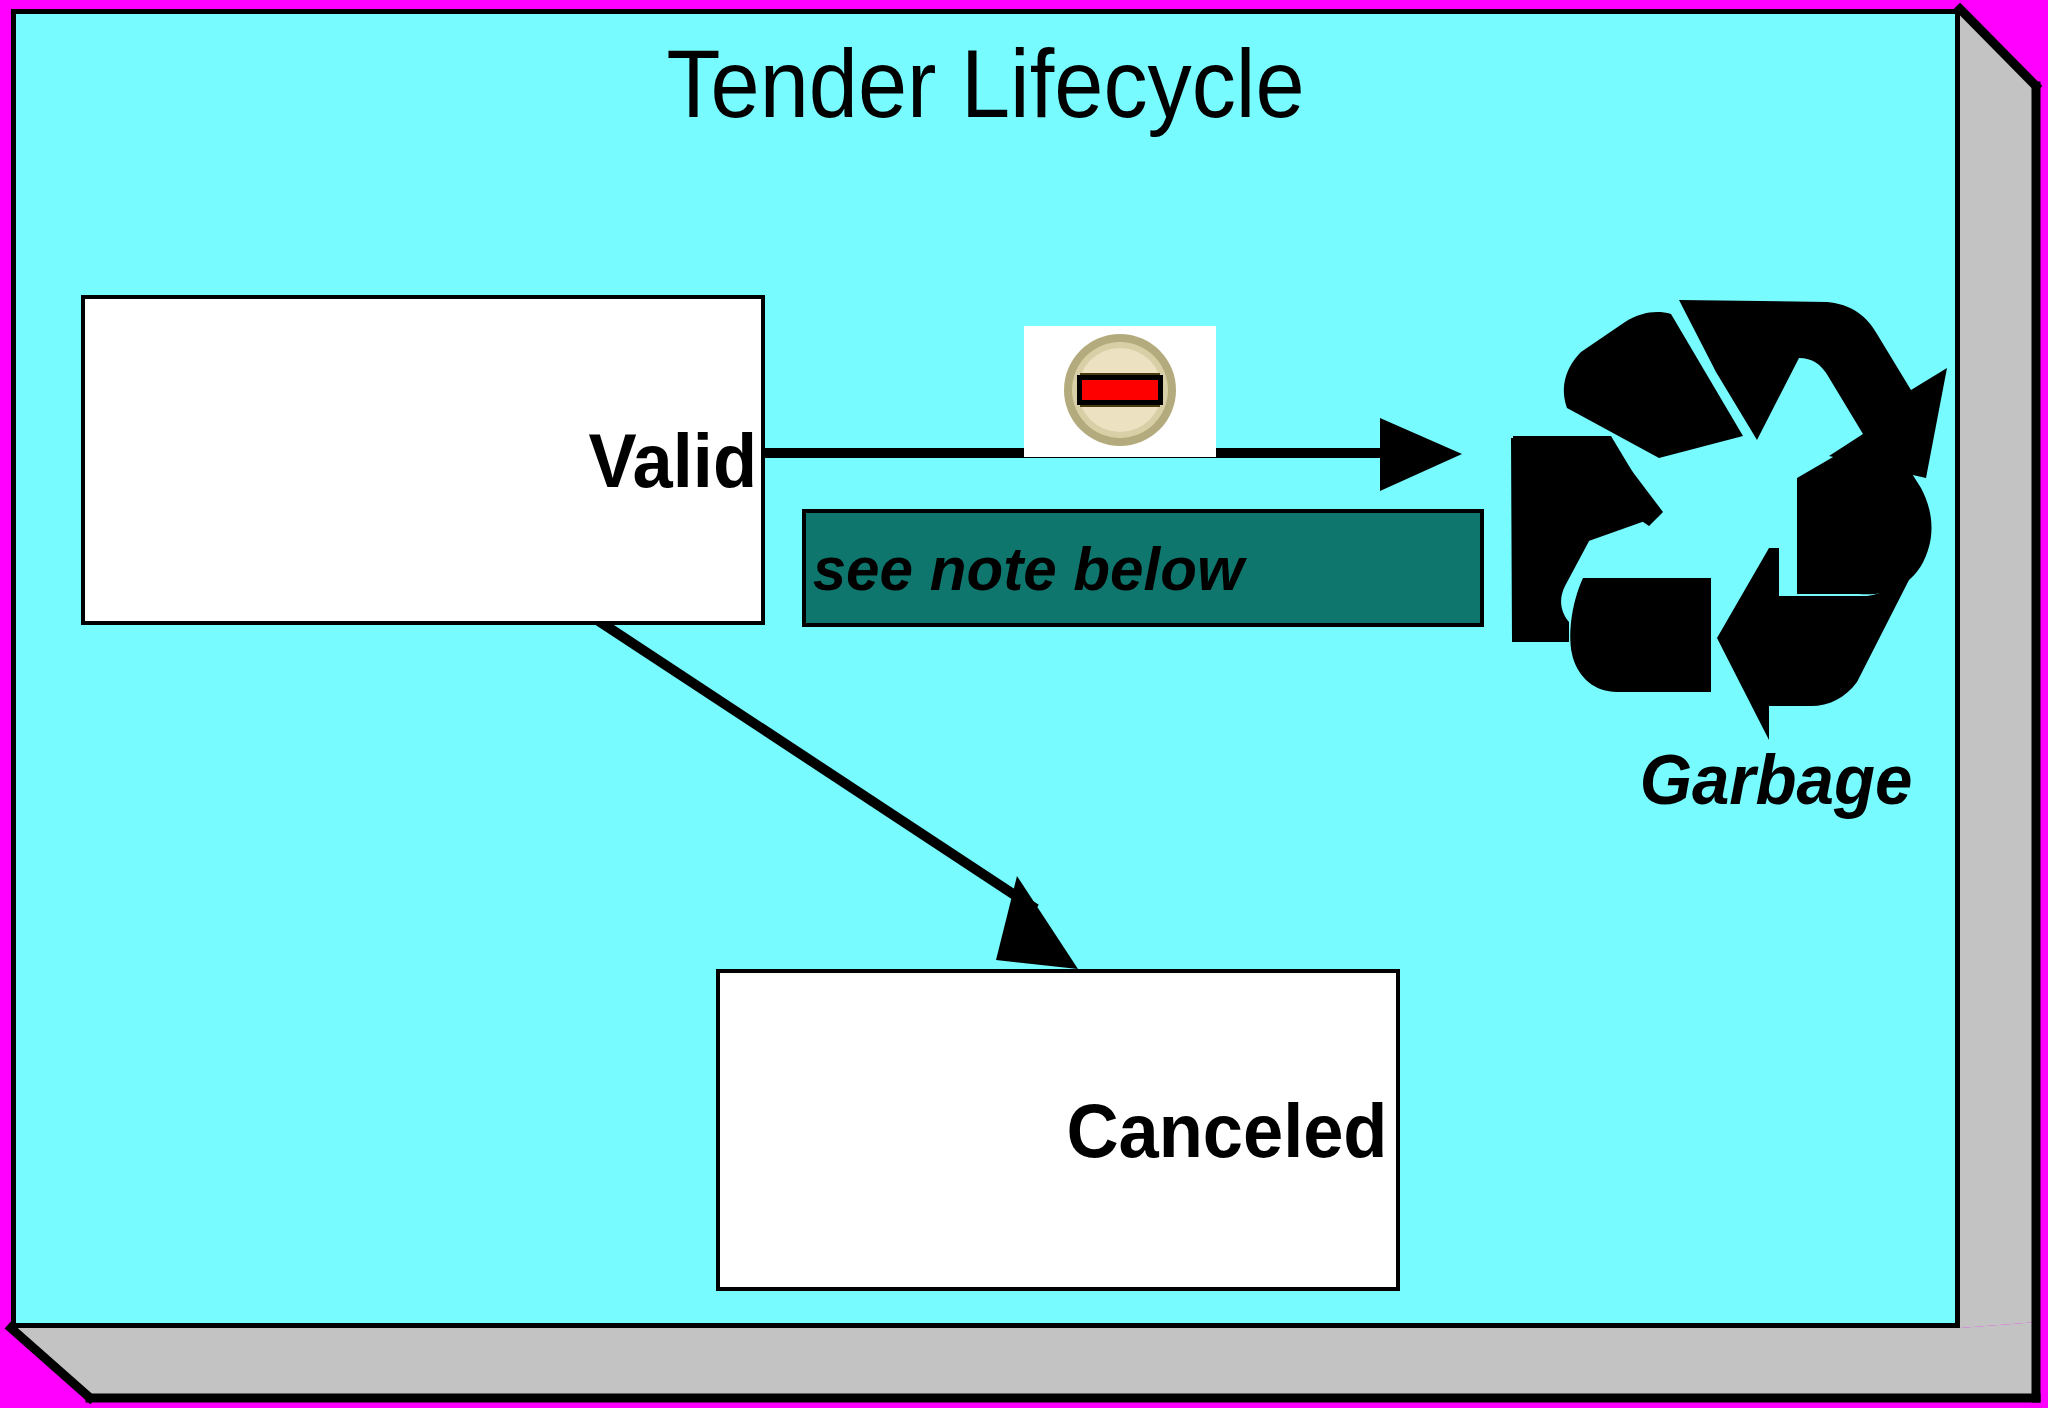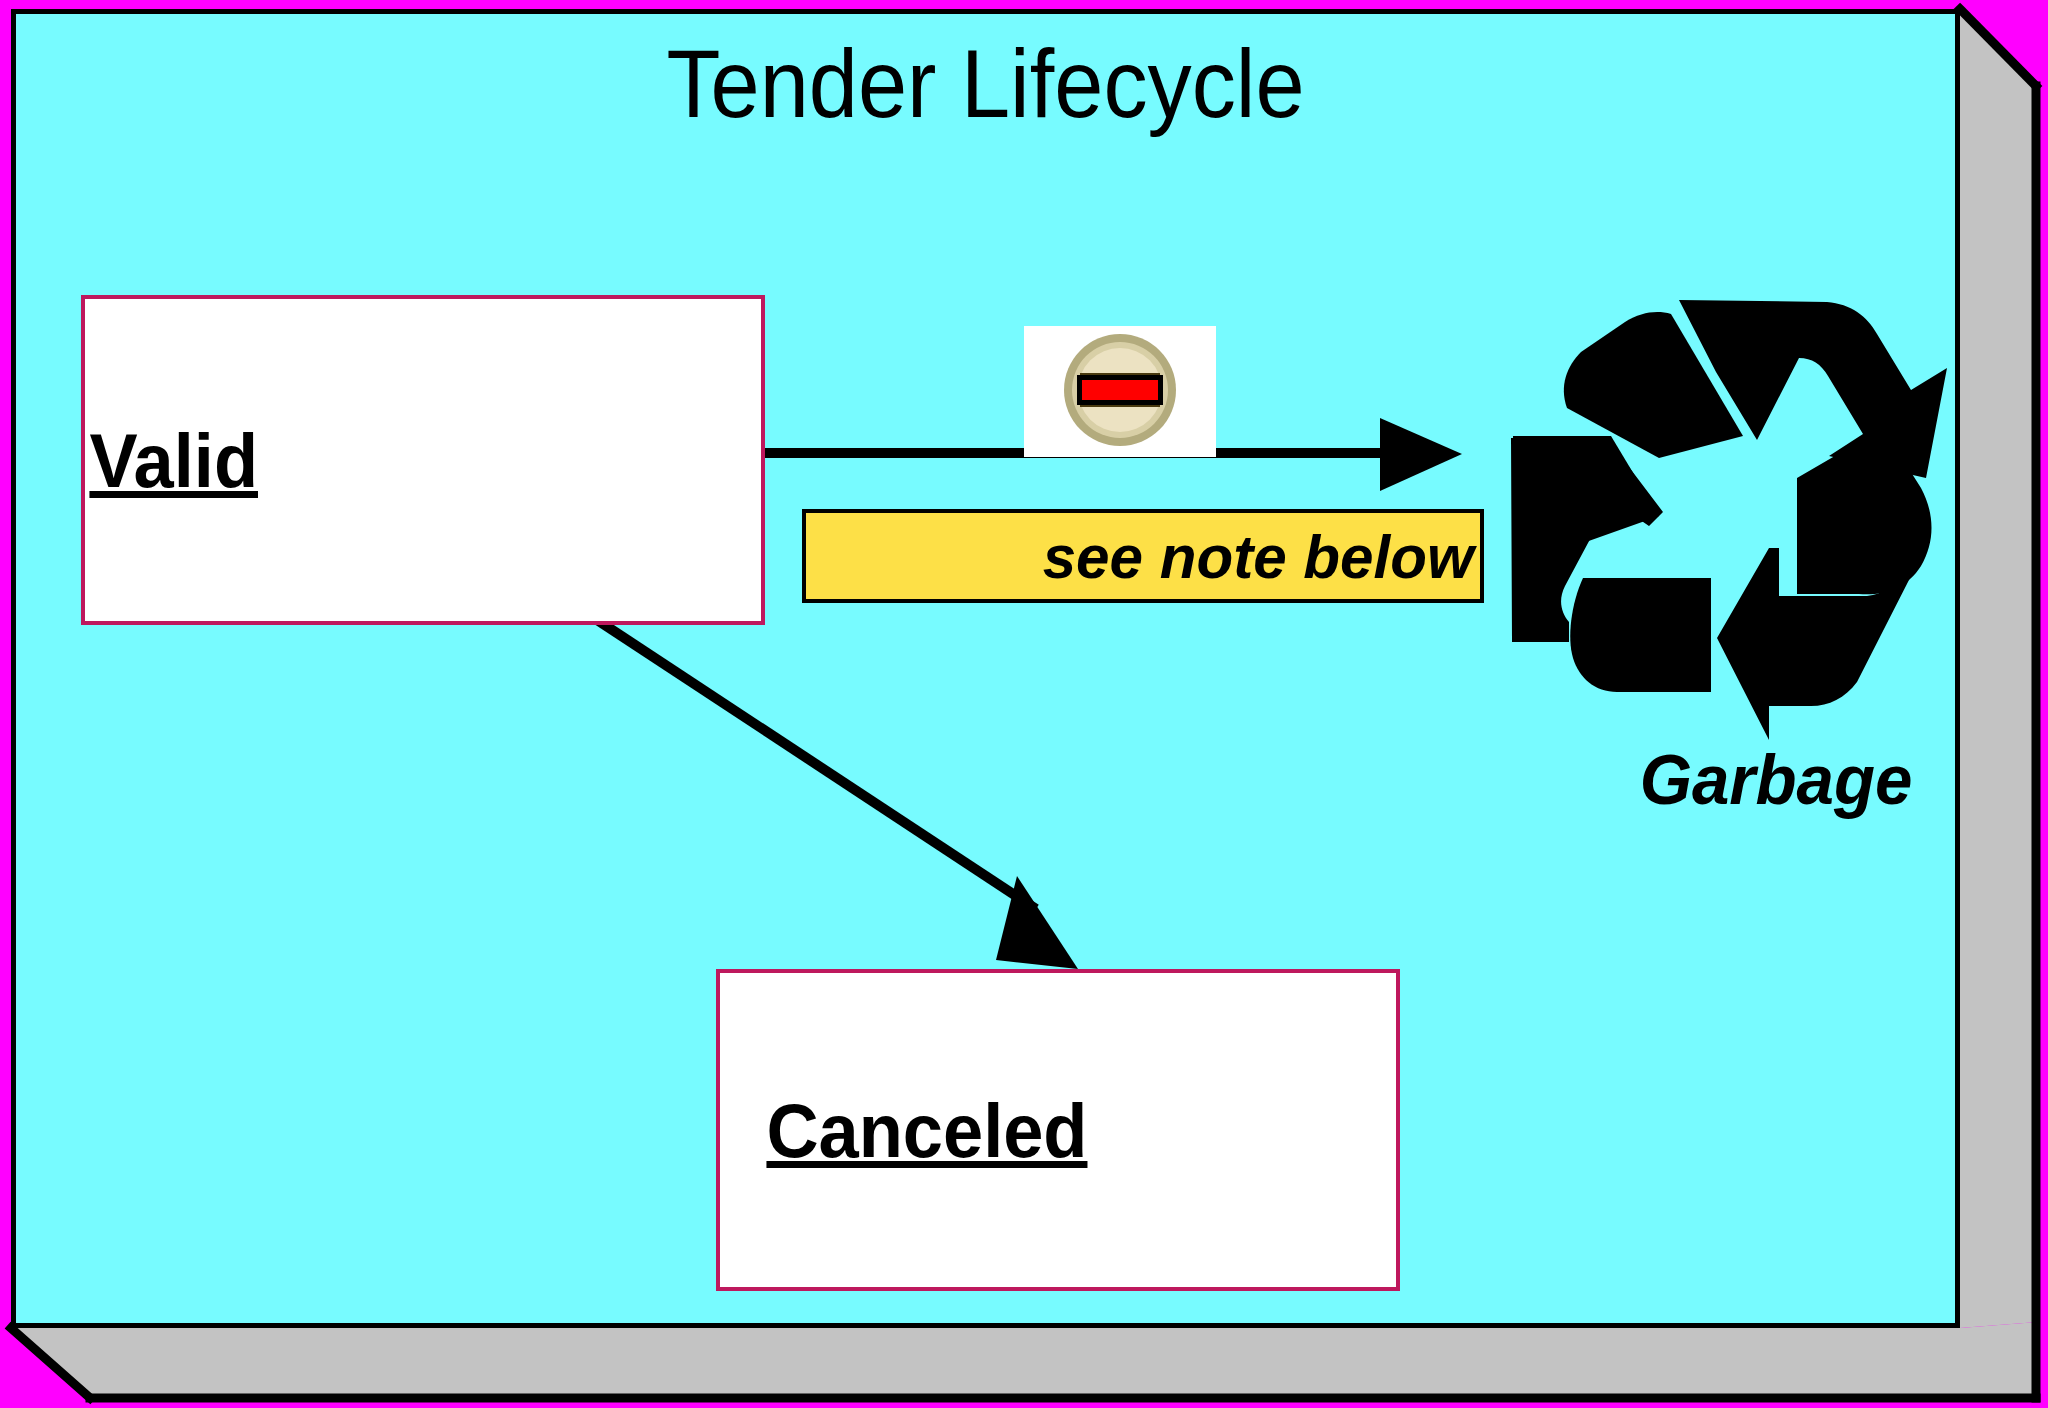--- a/index.html
+++ b/index.html
@@ -62,26 +62,25 @@
     line-height: 1.08;
     white-space: nowrap;
     transform: scaleX(0.92);
     transform-origin: center top;
   }
 
   
   .state-box {
     position: absolute;
     background: #ffffff;
-    border: 4px solid #be185d;
+    border: 4px solid #000000;
     box-sizing: border-box;
     display: flex;
     align-items: center;
-    justify-content: flex-start;
-    text-decoration: underline;
+    justify-content: flex-end;
   }
   .state-box .state-label {
     font-family: "Liberation Sans Narrow", "Liberation Sans", sans-serif;
     font-size: 76px;
     font-weight: bold;
     color: #000000;
     white-space: nowrap;
     transform: scaleX(0.95);
   }
 
@@ -98,27 +97,27 @@
     height: 322px;
     padding-left: 38px;
   }
 
   
   #note-below {
     position: absolute;
     left: 786px;
     top: 495px;
     width: 682px;
-    height: 94px;
-    background: #fde047;
+    height: 118px;
+    background: #0f766e;
     border: 4px solid #000000;
     box-sizing: border-box;
     display: flex;
     align-items: center;
-    justify-content: flex-end;
+    justify-content: flex-start;
   }
   #note-below .note-text {
     font-family: "Liberation Sans Narrow", "Liberation Sans", sans-serif;
     font-size: 62px;
     font-weight: bold;
     font-style: italic;
     color: #000000;
     white-space: nowrap;
     transform: scaleX(0.97);
   }

